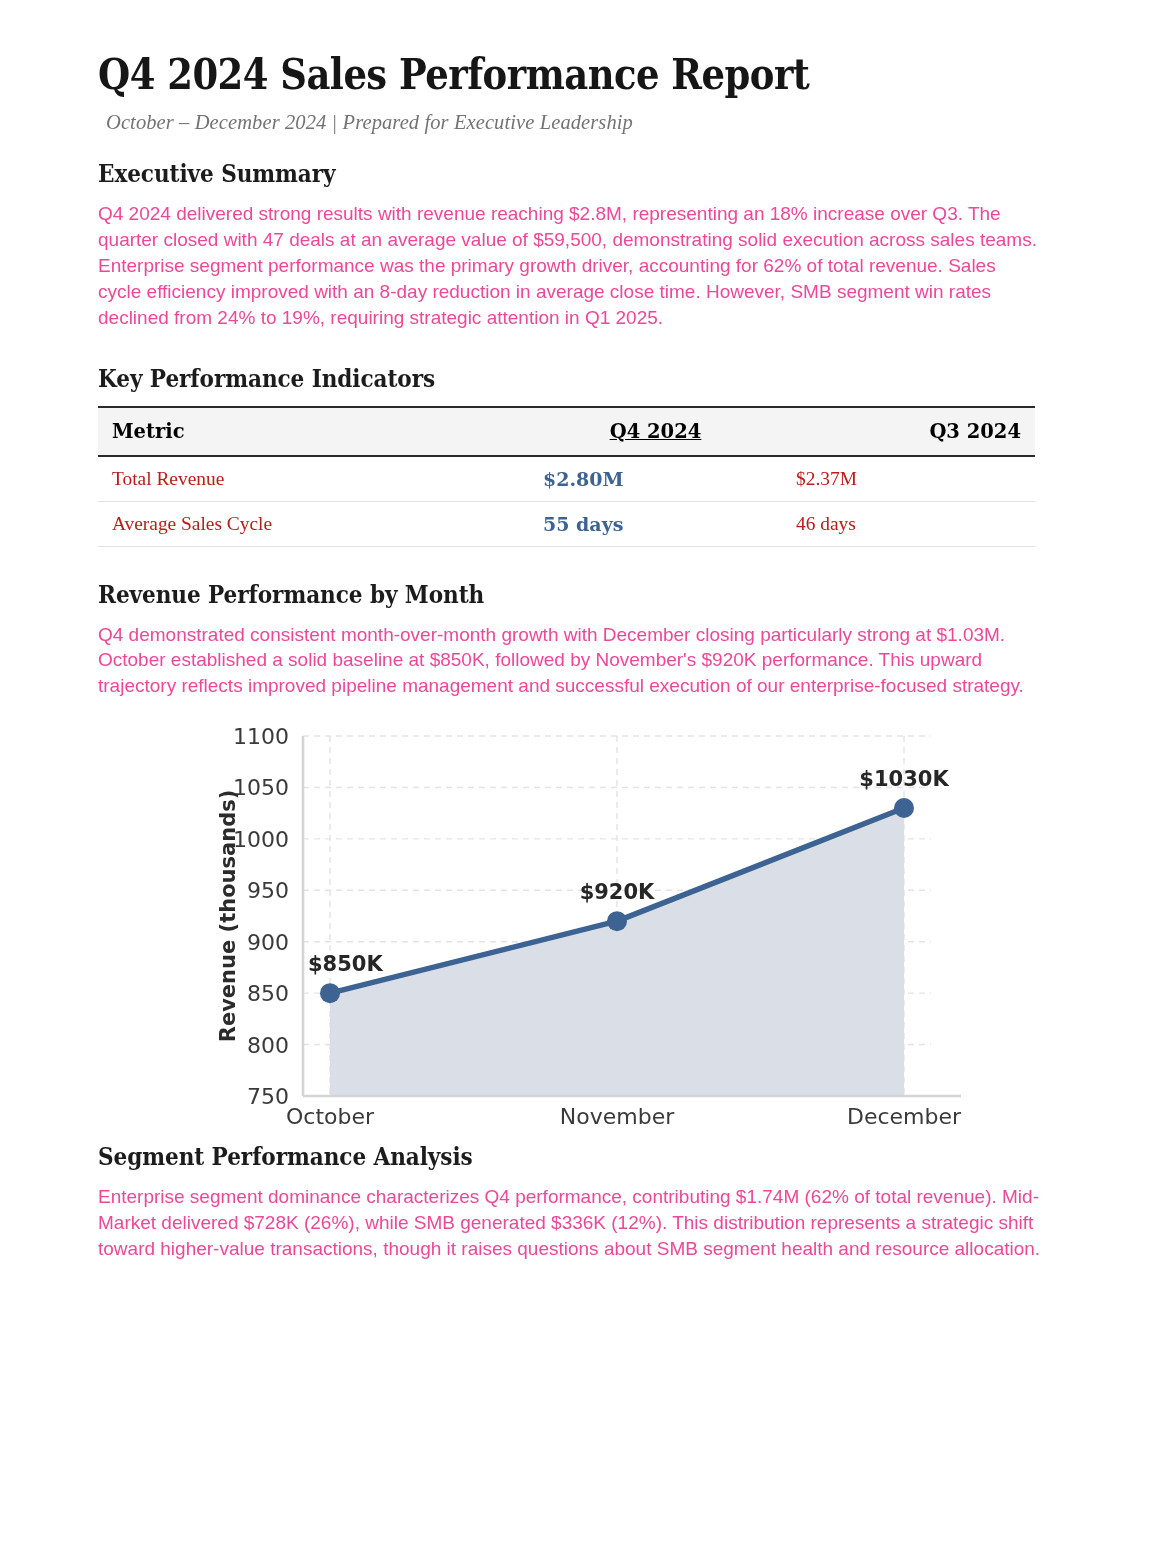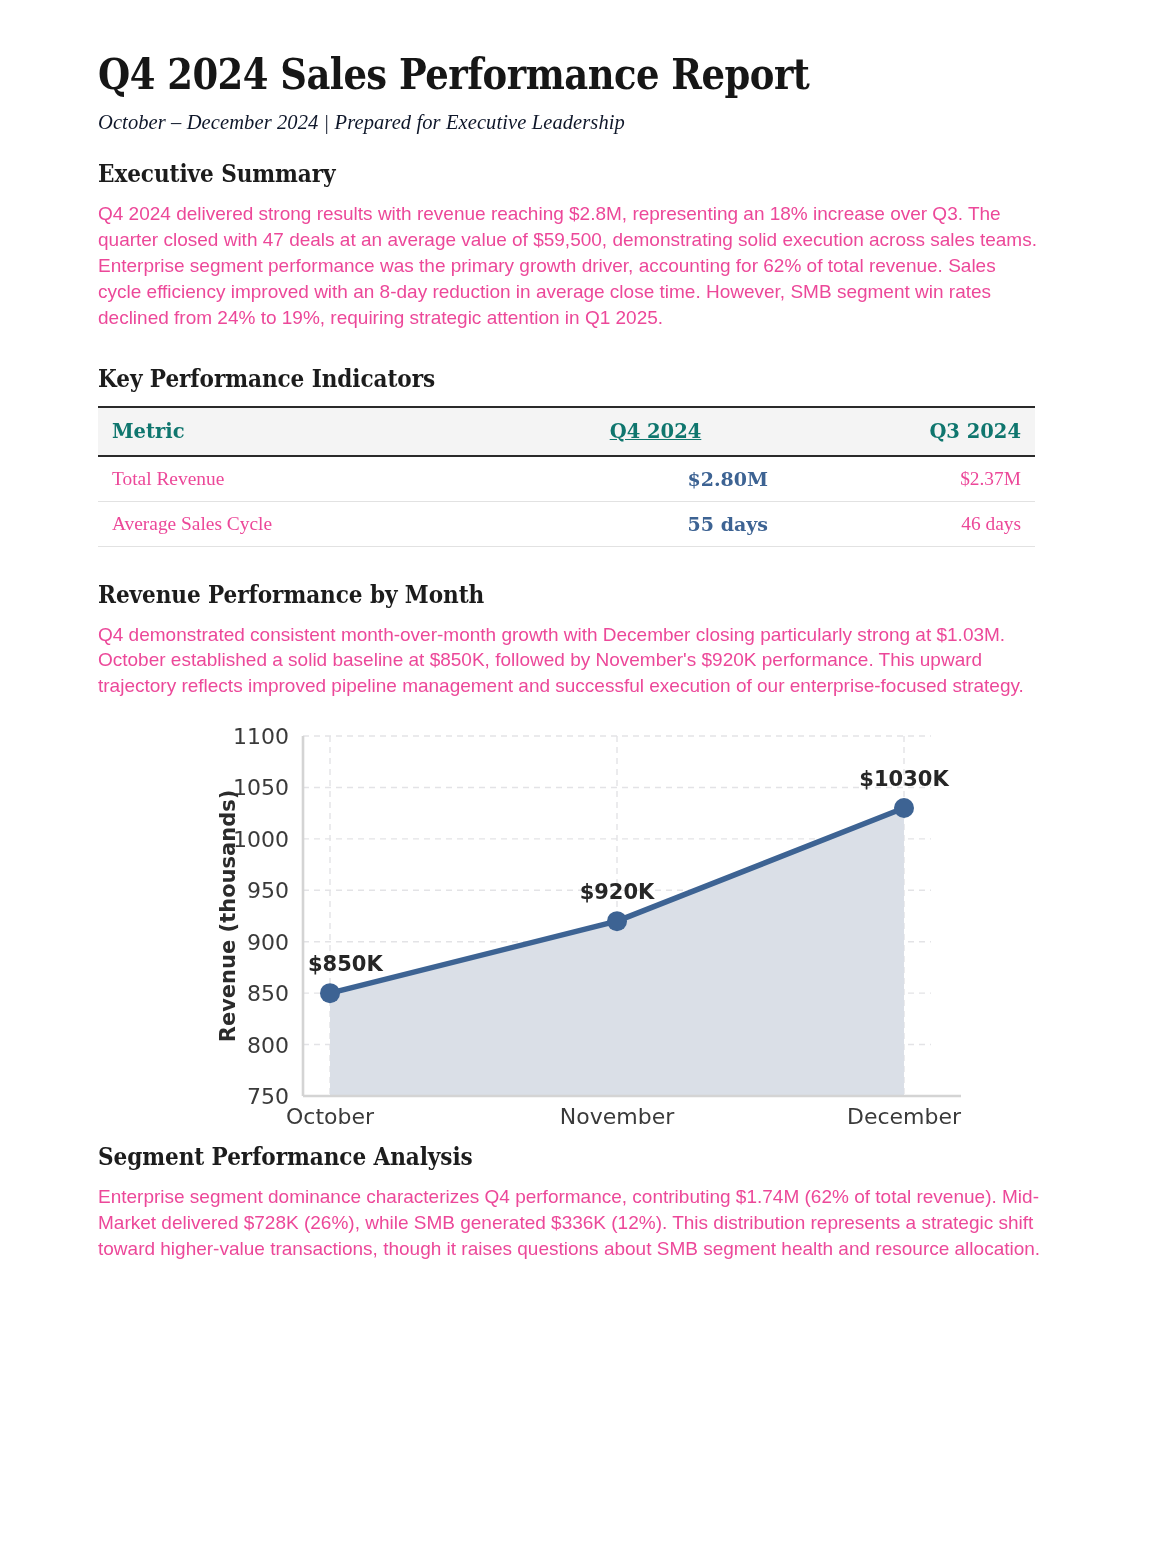--- a/index.html
+++ b/index.html
@@ -30,22 +30,22 @@
     line-height: 1.08;
     margin: 0 0 14px 0;
     color: #161616;
     transform: scaleX(0.88);
     transform-origin: left center;
   }
   .doc-subtitle {
     font-family: "Liberation Serif", serif;
     font-style: italic;
     font-size: 20.5px;
-    color: #0f172a;
-    margin: 0 0 26px 0;
+    color: #737373;
+    margin: 0 0 26px 8px;
     letter-spacing: 0.1px;
   }
 
   
   h2.section-heading {
     font-family: "DejaVu Serif", serif;
     font-weight: bold;
     font-size: 23.5px;
     color: #1c1c1c;
     margin: 0 0 13px 0;
@@ -72,35 +72,35 @@
     margin: 8px 0 0 0;
     font-family: "Liberation Serif", serif;
   }
   table.kpi thead th {
     background: #f4f4f4;
     border-top: 2.5px solid #2a2a2a;
     border-bottom: 2.5px solid #2a2a2a;
     font-size: 19.5px;
     font-weight: bold;
     padding: 12px 14px;
-    color: #0f766e;
+    color: #000000;
     font-family: "DejaVu Serif", serif;
   }
   table.kpi thead th.col-metric { text-align: left; width: 46%; }
   table.kpi thead th.col-q4 { text-align: center; width: 27%; text-decoration: underline; }
   table.kpi thead th.col-q3 { text-align: right; width: 27%; }
 
   table.kpi tbody td {
     font-size: 19.4px;
     padding: 11px 14px;
     border-bottom: 1.5px solid #e2e2e2;
-    color: #ec4899;
+    color: #b91c1c;
   }
   table.kpi tbody td.metric-name { text-align: left; }
-  table.kpi tbody td.val { text-align: right; }
+  table.kpi tbody td.val { text-align: left; }
   table.kpi tbody td.highlight {
     color: #3d6393;
     font-weight: bold;
     font-family: "DejaVu Serif", serif;
     font-size: 19px;
   }
 
   
   .chart-block {
     margin: 24px 0 0 0;

